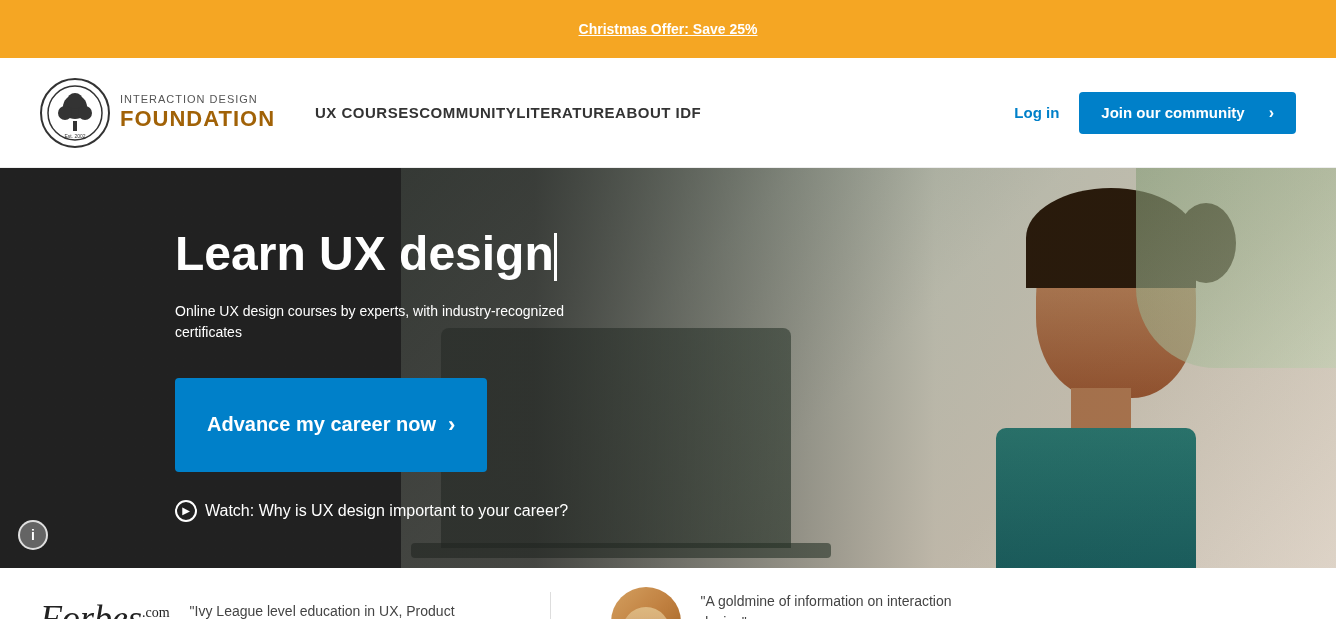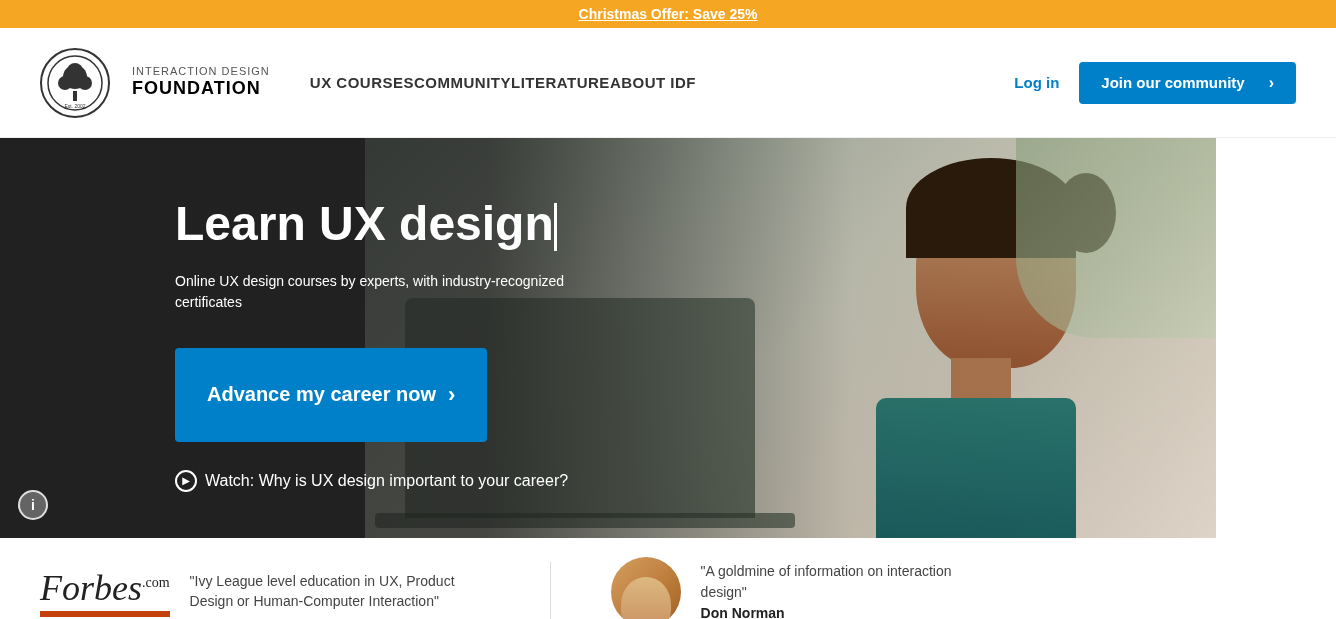--- a/index.html
+++ b/index.html
@@ -2,42 +2,42 @@
 <html><head>
   <meta charset="utf-8">
   <style>
     * { margin: 0; padding: 0; box-sizing: border-box; }
     body { font-family: Arial, sans-serif; width: 1336px; overflow-x: hidden; }
 
     
     .top-banner {
       background-color: #f5a623;
       text-align: center;
-      padding: 6px 0;
+      padding: 21px 0;
       font-size: 14px;
     }
     .top-banner a {
       color: #fff;
       text-decoration: underline;
       font-weight: 600;
     }
 
     
     .header {
       background: #fff;
       display: flex;
       align-items: center;
       padding: 0 40px;
       height: 110px;
       border-bottom: 1px solid #eee;
     }
     .logo-area {
       display: flex;
       align-items: center;
-      gap: 22px;
+      gap: 10px;
       margin-right: 40px;
       text-decoration: none;
     }
     .logo-circle {
       width: 70px;
       height: 70px;
       border-radius: 50%;
       border: 2px solid #333;
       display: flex;
       align-items: center;
@@ -48,23 +48,23 @@
     .logo-text {
       line-height: 1.2;
     }
     .logo-text .top-text {
       font-size: 11px;
       color: #555;
       letter-spacing: 1px;
       text-transform: uppercase;
     }
     .logo-text .bottom-text {
-      font-size: 18px;
+      font-size: 22px;
       font-weight: 700;
-      color: #000000;
+      color: #a16207;
       text-transform: uppercase;
       letter-spacing: 1px;
     }
 
     
     .nav {
       display: flex;
       align-items: center;
       flex: 1;
     }
@@ -103,21 +103,21 @@
       gap: 24px;
       white-space: nowrap;
     }
     .join-btn .chevron {
       font-size: 16px;
     }
 
     
     .hero {
       position: relative;
-      width: 1216px;
+      width: 1336px;
       height: 400px;
       overflow: hidden;
       background: #2a2a2a;
     }
     .hero-bg {
       position: absolute;
       top: 0; left: 0; right: 0; bottom: 0;
       background: linear-gradient(to right, rgba(30,30,30,0.75) 40%, rgba(30,30,30,0.1) 70%, rgba(30,30,30,0.05) 100%);
       z-index: 1;
     }

